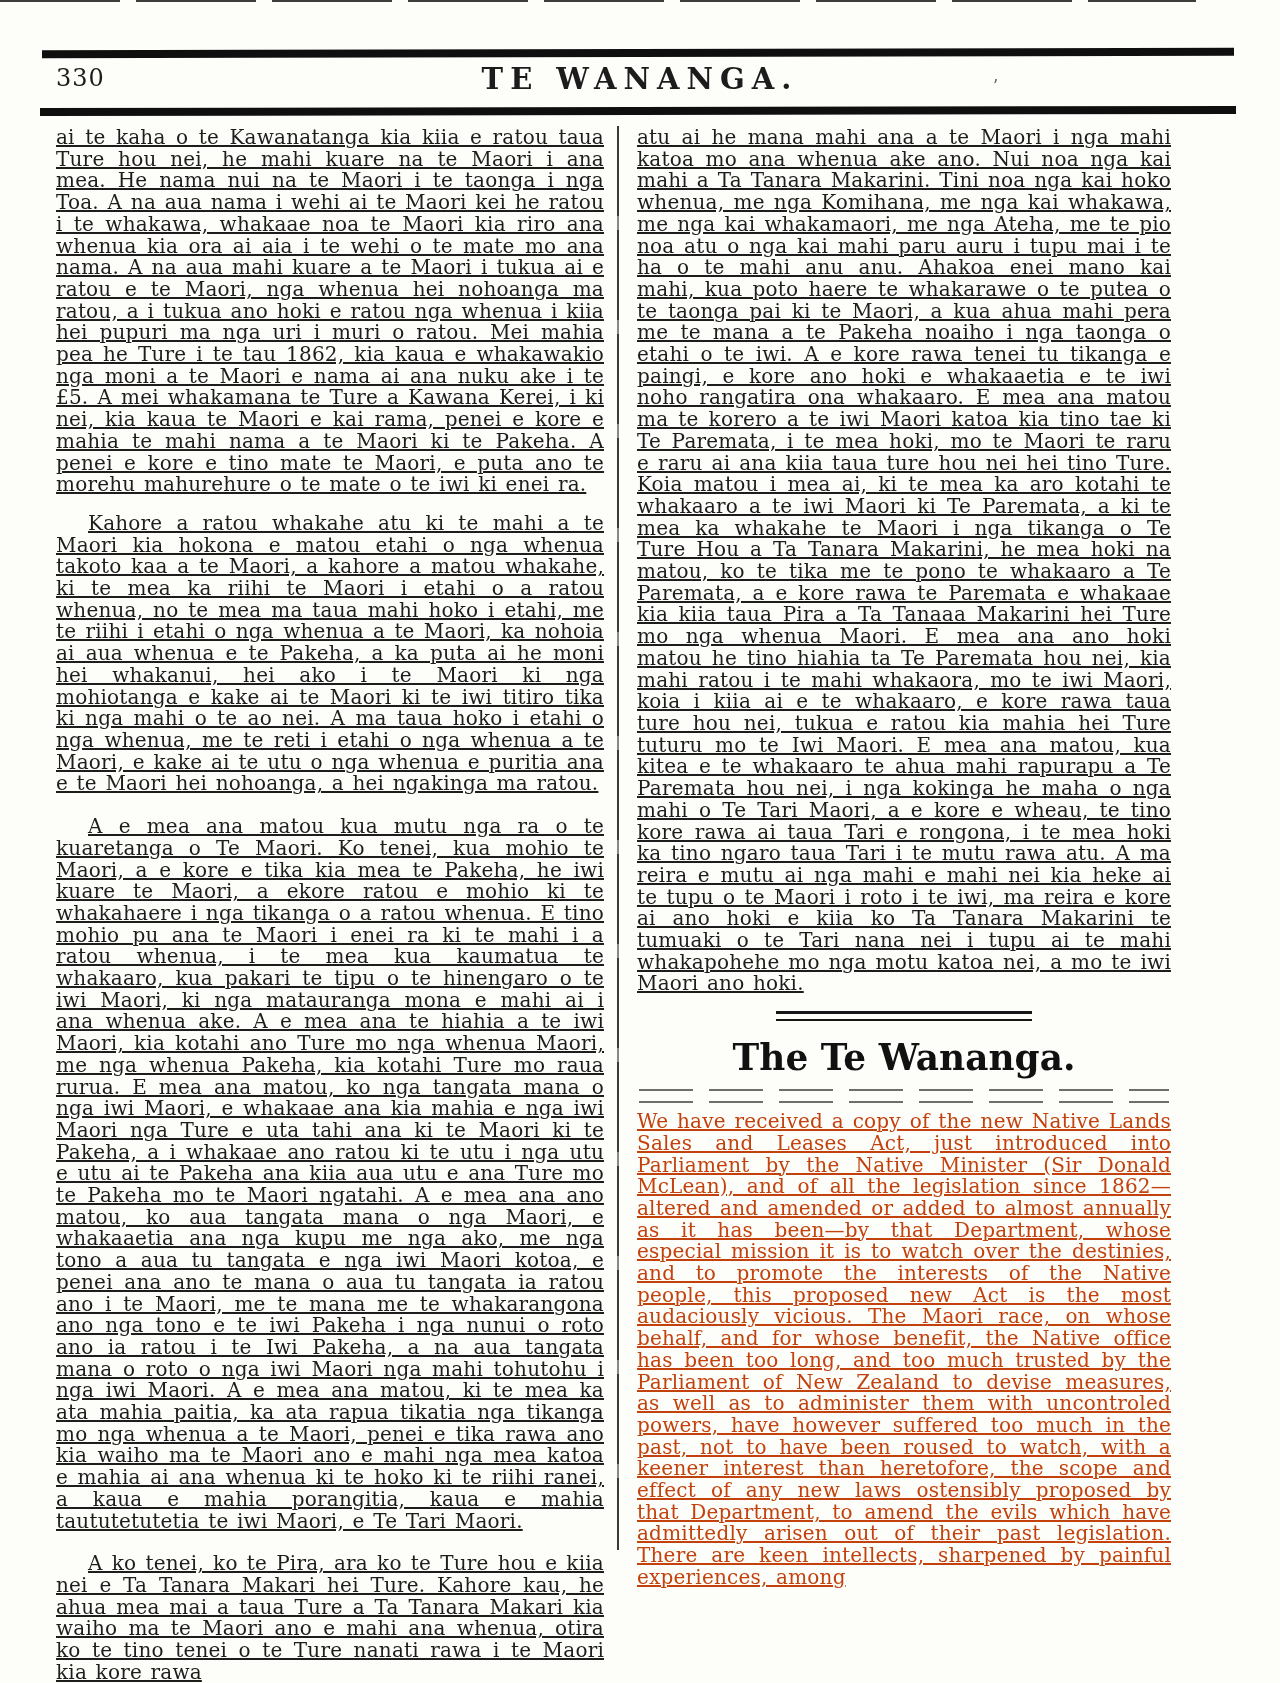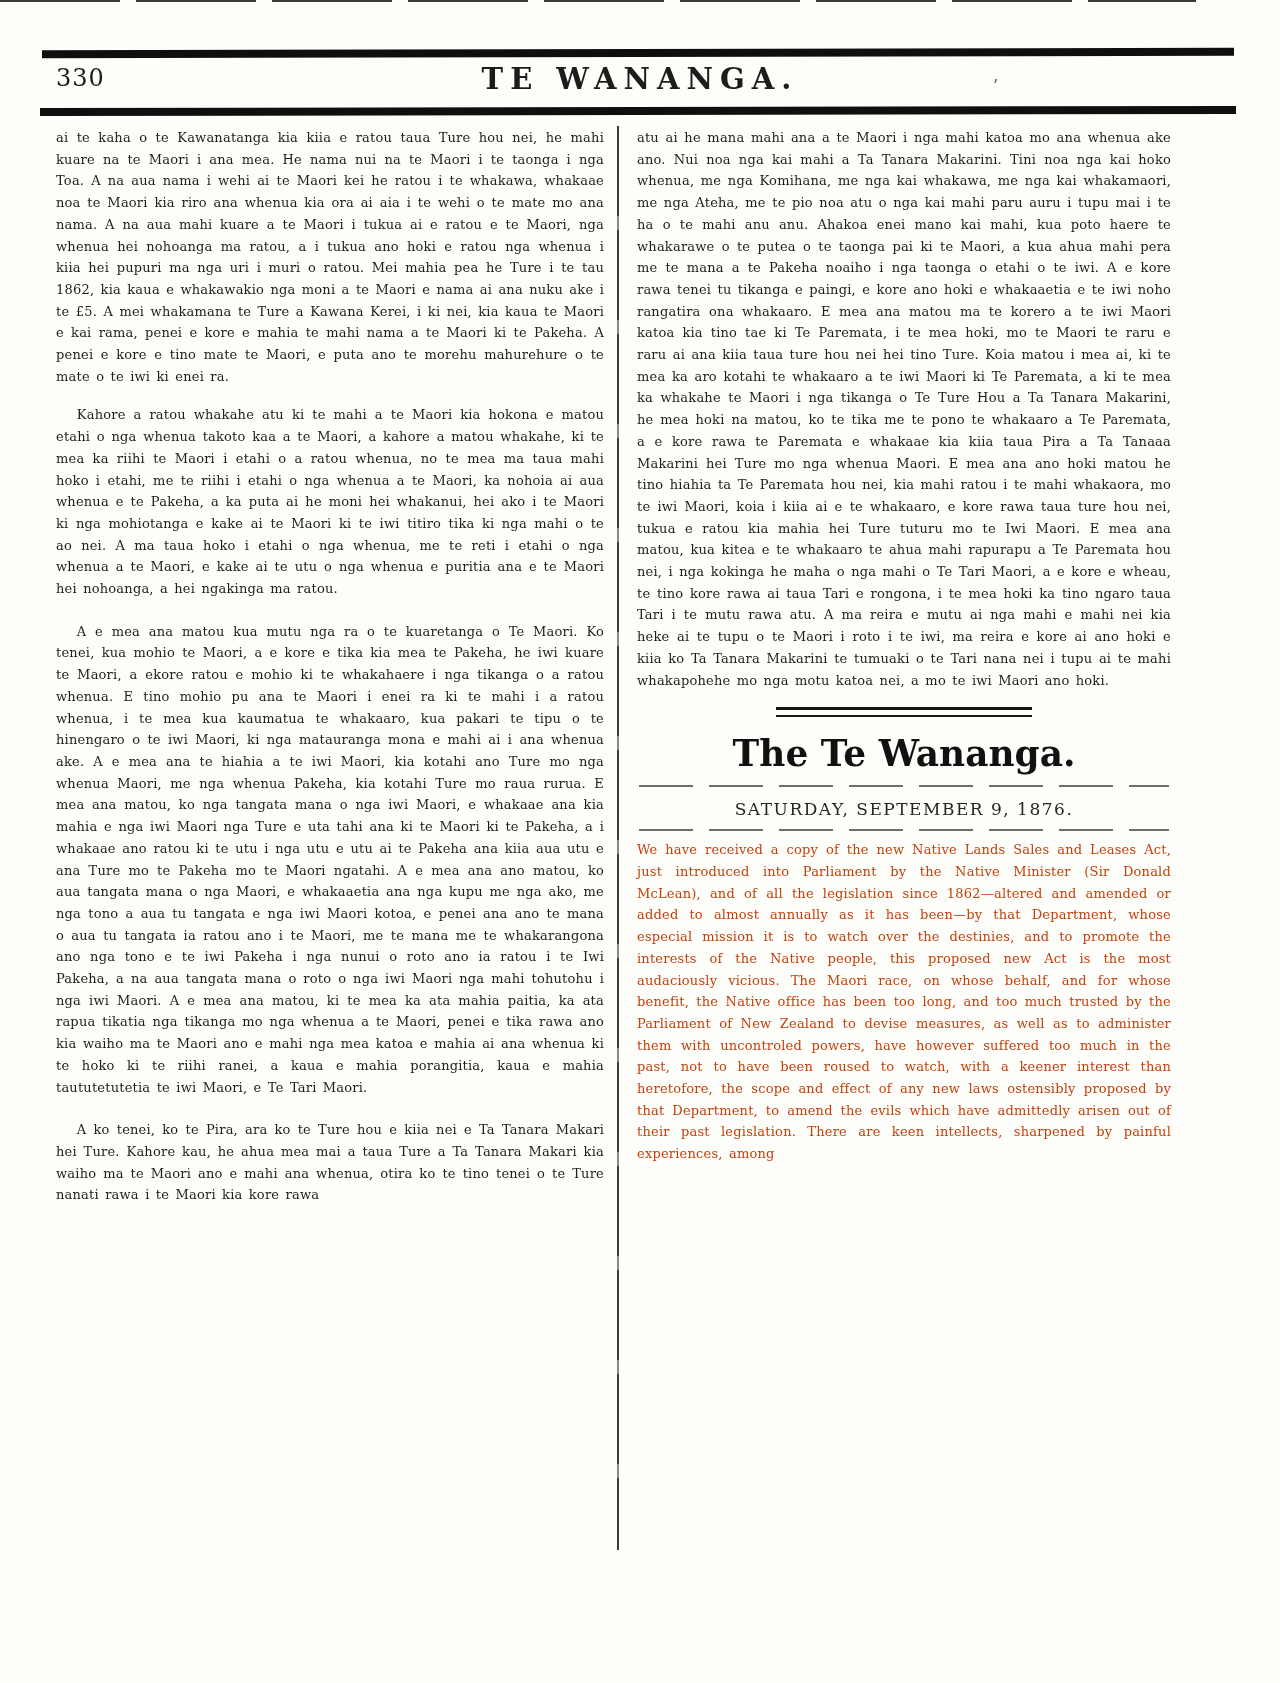--- a/index.html
+++ b/index.html
@@ -29,24 +29,25 @@
   .ink-mark{position:absolute;left:993px;top:76px;font-size:16px;color:#555;}
   .col-divider{
     position:absolute;left:617px;top:126px;width:2px;height:1424px;
     background:repeating-linear-gradient(180deg,#3a3a3a 0 90px,#888 90px 104px);
   }
   .column{position:absolute;top:127px;}
   .column.left{left:56px;width:548px;}
   .column.right{left:637px;width:534px;}
   .column p{
     margin:0;
-    font-size:13px;line-height:21.7px;
+    font-size:20px;line-height:21.7px;
     text-align:justify;
     letter-spacing:0.2px;word-spacing:2px;
     color:#1d1d1d;
+    text-decoration:underline;
   }
   .column p.indent{text-indent:1.6em;margin-top:17px;}
   .column p.gap{margin-top:21px;}
   .section-divider{
     width:256px;margin:16px auto 6px auto;
     border-top:3px solid #161616;
     border-bottom:2px solid #161616;
     height:5px;
   }
   .masthead-title{
@@ -101,21 +102,20 @@
   </div>
 
   <div class="column right">
     <p>atu ai he mana mahi ana a te Maori i nga mahi katoa mo ana whenua ake ano. Nui noa nga kai mahi a Ta Tanara Makarini. Tini noa nga kai hoko whenua, me nga Komihana, me nga kai whakawa, me nga kai whakamaori, me nga Ateha, me te pio noa atu o nga kai mahi paru auru i tupu mai i te ha o te mahi anu anu. Ahakoa enei mano kai mahi, kua poto haere te whakarawe o te putea o te taonga pai ki te Maori, a kua ahua mahi pera me te mana a te Pakeha noaiho i nga taonga o etahi o te iwi. A e kore rawa tenei tu tikanga e paingi, e kore ano hoki e whakaaetia e te iwi noho rangatira ona whakaaro. E mea ana matou ma te korero a te iwi Maori katoa kia tino tae ki Te Paremata, i te mea hoki, mo te Maori te raru e raru ai ana kiia taua ture hou nei hei tino Ture. Koia matou i mea ai, ki te mea ka aro kotahi te whakaaro a te iwi Maori ki Te Paremata, a ki te mea ka whakahe te Maori i nga tikanga o Te Ture Hou a Ta Tanara Makarini, he mea hoki na matou, ko te tika me te pono te whakaaro a Te Paremata, a e kore rawa te Paremata e whakaae kia kiia taua Pira a Ta Tanaaa Makarini hei Ture mo nga whenua Maori. E mea ana ano hoki matou he tino hiahia ta Te Paremata hou nei, kia mahi ratou i te mahi whakaora, mo te iwi Maori, koia i kiia ai e te whakaaro, e kore rawa taua ture hou nei, tukua e ratou kia mahia hei Ture tuturu mo te Iwi Maori. E mea ana matou, kua kitea e te whakaaro te ahua mahi rapurapu a Te Paremata hou nei, i nga kokinga he maha o nga mahi o Te Tari Maori, a e kore e wheau, te tino kore rawa ai taua Tari e rongona, i te mea hoki ka tino ngaro taua Tari i te mutu rawa atu. A ma reira e mutu ai nga mahi e mahi nei kia heke ai te tupu o te Maori i roto i te iwi, ma reira e kore ai ano hoki e kiia ko Ta Tanara Makarini te tumuaki o te Tari nana nei i tupu ai te mahi whakapohehe mo nga motu katoa nei, a mo te iwi Maori ano hoki.</p>
 
     <div class="section-divider"></div>
 
     <div class="masthead-title">The Te Wananga.</div>
 
     <div class="dash-rule"></div>
-    <div class="dateline">SATURDAY, SEPTEMBER 9, 1876.</div>
     <div class="dash-rule"></div>
 
     <div class="english">
       <p>We have received a copy of the new Native Lands Sales and Leases Act, just introduced into Parliament by the Native Minister (Sir Donald McLean), and of all the legislation since 1862—altered and amended or added to almost annually as it has been—by that Department, whose especial mission it is to watch over the destinies, and to promote the interests of the Native people, this proposed new Act is the most audaciously vicious. The Maori race, on whose behalf, and for whose benefit, the Native office has been too long, and too much trusted by the Parliament of New Zealand to devise measures, as well as to administer them with uncontroled powers, have however suffered too much in the past, not to have been roused to watch, with a keener interest than heretofore, the scope and effect of any new laws ostensibly proposed by that Department, to amend the evils which have admittedly arisen out of their past legislation. There are keen intellects, sharpened by painful experiences, among</p>
     </div>
   </div>
 
 </div>
 
 </body></html>

